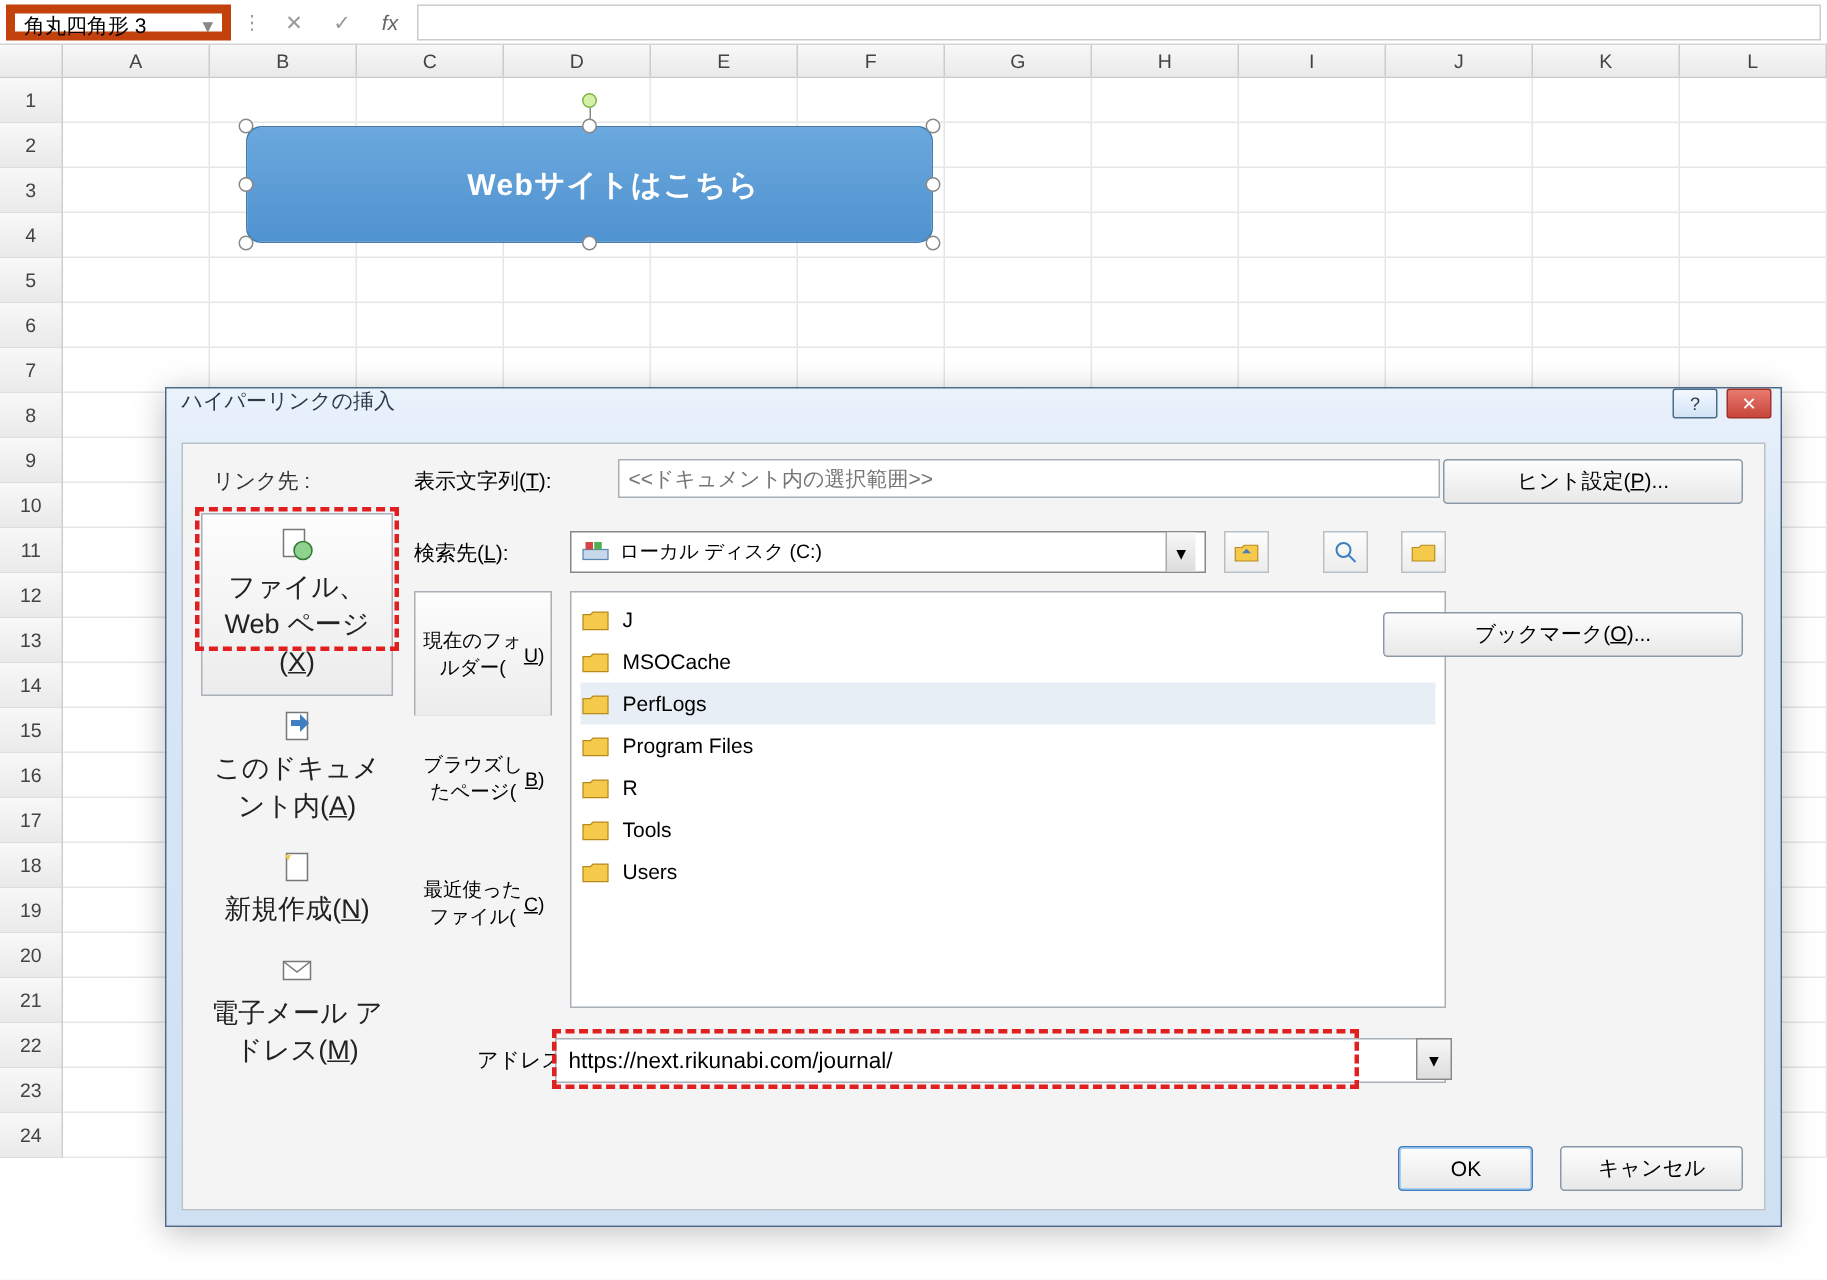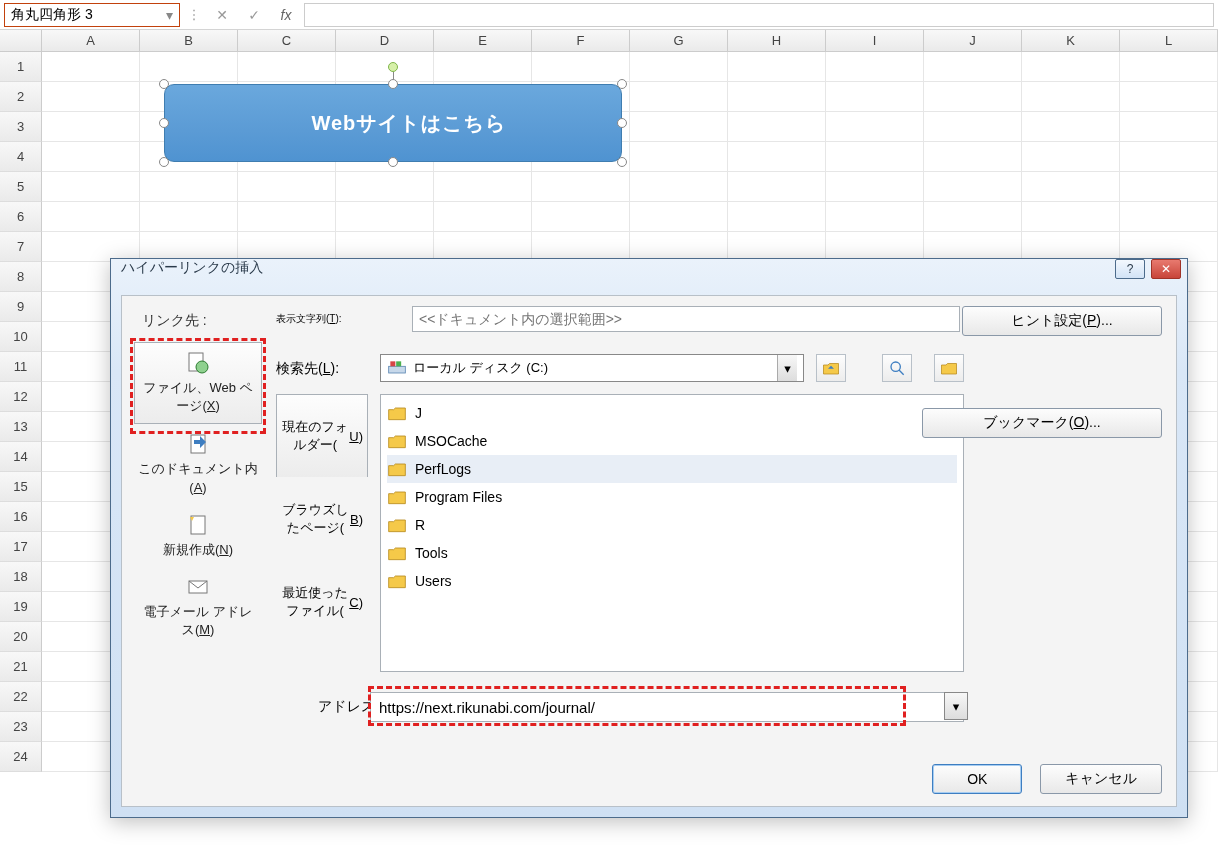--- a/index.html
+++ b/index.html
@@ -1,20 +1,20 @@
 <!DOCTYPE html>
 <html><head>
 <meta charset="utf-8">
 <style>
 * { box-sizing: border-box; margin: 0; padding: 0; }
 body { font-family: "Meiryo", "MS PGothic", sans-serif; font-size: 13px; background: #fff; overflow: hidden; width: 1218px; height: 853px; position: relative; }
 
 
 .topbar { display: flex; align-items: center; height: 30px; border-bottom: 1px solid #d4d4d4; background: #fff; padding: 2px 4px; gap: 4px; }
-.name-box { width: 176px; height: 24px; border: 1px solid #c2410c; display: flex; align-items: center; padding: 0 6px; font-size: 14px; background: #fff; }
+.name-box { width: 150px; height: 24px; border: 6px solid #c2410c; display: flex; padding: 0 6px; font-size: 14px; background: #fff; }
 .name-box .dd { margin-left: auto; color: #888; }
 .fbar-sep { width: 20px; text-align: center; color: #999; }
 .fbar-cancel, .fbar-enter, .fbar-fx { width: 28px; height: 24px; display: flex; align-items: center; justify-content: center; color: #999; font-size: 14px; }
 .fbar-fx { font-style: italic; color: #666; }
 .formula-input { flex: 1; height: 24px; border: 1px solid #ccc; background: #fff; }
 
 
 .col-headers { display: flex; height: 22px; border-bottom: 1px solid #ccc; background: linear-gradient(#f8f8f8,#eaeaea); }
 .corner { width: 42px; border-right: 1px solid #ccc; background: linear-gradient(#f8f8f8,#eaeaea); }
 .col-h { width: 98px; border-right: 1px solid #ccc; text-align: center; line-height: 22px; color: #444; }
@@ -44,27 +44,27 @@
 .tb-btns { margin-left: auto; display: flex; gap: 6px; }
 .tb-btn { width: 30px; height: 20px; border: 1px solid #4c6b8b; border-radius: 2px; display:flex; align-items:center; justify-content:center; font-size:12px; }
 .tb-help { background: linear-gradient(#f3f8fe,#d2e3f6); color:#2a3a4a; }
 .tb-close { background: linear-gradient(#e87a6f,#c8453a); color:#fff; border-color:#a03328; }
 
 .dialog-body { position: absolute; top: 36px; left: 10px; right: 10px; bottom: 10px; background: #f4f4f4; border: 1px solid #b8c0c8; }
 
 
 .link-to-label { position:absolute; left:20px; top:16px; font-size:14px; color:#333; }
 .sidebar { position:absolute; left:12px; top:46px; width:128px; }
-.sb-item { width: 128px; padding: 8px 4px; text-align: center; font-size: 13px; line-height: 1.4; color:#222; }
+.sb-item { width: 128px; padding: 8px 4px; text-align: center; font-size: 18px; line-height: 1.4; color:#222; }
 .sb-item.sel { background: linear-gradient(#fdfdfd,#ececec); border:1px solid #a9b0b7; }
 .sb-item .ic { display:block; margin: 0 auto 4px; width:24px; height:24px; }
 .red-box { position:absolute; left:8px; top:42px; width:136px; height:96px; border:3px dashed #e02020; pointer-events:none; }
 
 
-.disp-label { position:absolute; left:154px; top:16px; font-size:10px; }
+.disp-label { position:absolute; left:154px; top:16px; font-size:14px; }
 .disp-input { position:absolute; left:290px; top:10px; width:548px; height:26px; border:1px solid #a9b0b7; background:#fff; color:#888; padding:0 6px; font-size:14px; }
 .hint-btn { position:absolute; right:14px; top:10px; width:200px; height:28px; }
 
 
 .lookin-lbl { position:absolute; left:154px; top:64px; font-size:14px; }
 .lookin-combo { position:absolute; left:258px; top:58px; width:424px; height:28px; border:1px solid #888; background:#fff; display:flex; align-items:center; padding:0 6px; }
 .lookin-combo .drive-ic { width:20px; height:18px; margin-right:6px; }
 .lookin-combo .dd { margin-left:auto; width:20px; height:26px; background:linear-gradient(#f7f7f7,#ddd); border-left:1px solid #aaa; display:flex; align-items:center; justify-content:center; }
 .tool-ic { position:absolute; top:58px; width:30px; height:28px; border:1px solid #b8c0c8; background:linear-gradient(#fdfdfd,#ececec); display:flex; align-items:center; justify-content:center; }
 .tool-ic.i1{ left:694px;} .tool-ic.i2{left:760px;} .tool-ic.i3{left:812px;}

